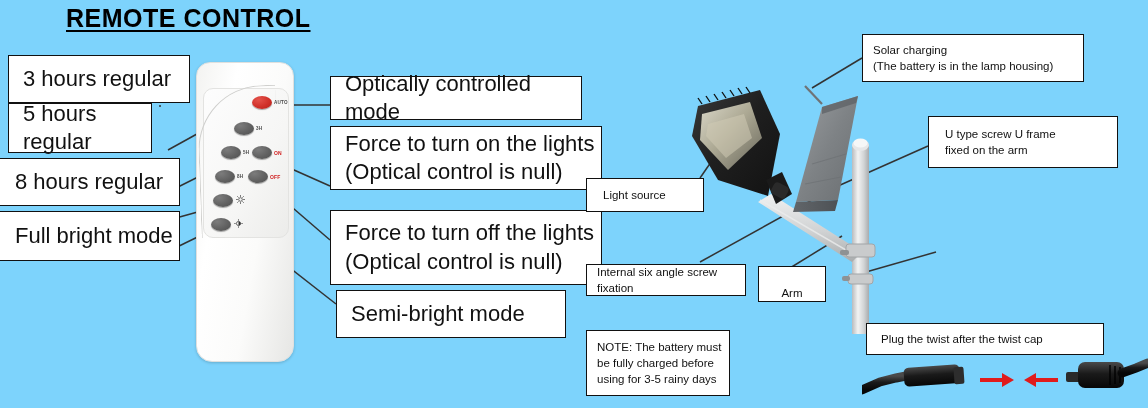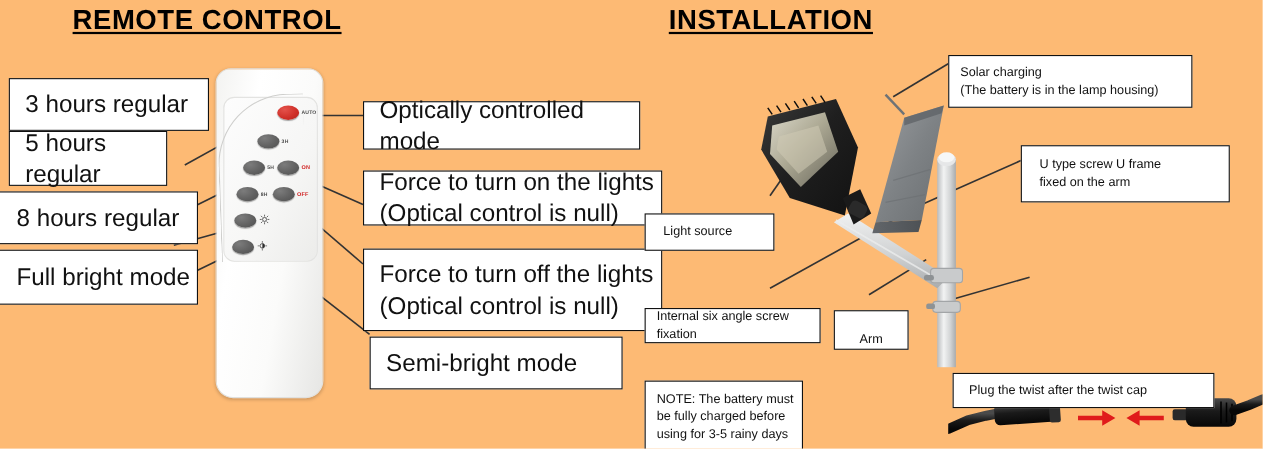--- a/index.html
+++ b/index.html
@@ -6,21 +6,21 @@
   body{
     font-family:"Liberation Sans", sans-serif;
     color:#111111;
     -webkit-font-smoothing:antialiased;
   }
   #page{
     position:relative;
     width:1148px;
     height:408px;
     overflow:hidden;
-    background:#fdba74;
+    background:#7dd3fc;
   }
   .abs{position:absolute;}
 
   
   .section-title{
     font-weight:bold;
     font-size:25px;
     letter-spacing:0.5px;
     color:#000;
     text-decoration:underline;
@@ -29,21 +29,20 @@
   }
 
   
   .box{
     box-sizing:border-box;
     border:1.6px solid #111;
     background:#ffffff;
     display:flex;
     align-items:center;
     z-index:6;
-    margin-top:16px;
   }
   .box .txt{
     display:block;
     width:100%;
     white-space:pre-line;
   }
   .box-lg .txt{font-size:22px;line-height:1.28;padding-left:14px;}
   .box-sm .txt{font-size:11.5px;line-height:1.42;padding-left:10px;}
   .box-sm-c{justify-content:center;}
   .box-sm-c .txt{text-align:center;padding-left:0;}
@@ -134,39 +133,38 @@
       <line x1="862" y1="58" x2="812" y2="88"></line>
       <line x1="928" y1="146" x2="838" y2="186"></line>
       <line x1="936" y1="252" x2="866" y2="272"></line>
       <line x1="700" y1="178" x2="718" y2="152"></line>
       <line x1="700" y1="262" x2="812" y2="200"></line>
       <line x1="790" y1="268" x2="842" y2="236"></line>
     </g>
   </svg>
 
   <div class="abs section-title" style="left:66px;top:4px;">REMOTE CONTROL</div>
-  <div class="abs section-title" style="left:608px;top:4px;">INSTALLATION</div>
 
   <div class="abs box box-lg" style="left:8px;top:55px;width:182px;height:48px;">
     <span class="txt">3 hours regular</span>
   </div>
   <div class="abs box box-lg" style="left:8px;top:103px;width:144px;height:50px;">
     <span class="txt">5 hours regular</span>
   </div>
   <div class="abs box box-lg" style="left:-6px;top:158px;width:186px;height:48px;">
     <span class="txt" style="padding-left:20px;">8 hours regular</span>
   </div>
   <div class="abs box box-lg" style="left:-6px;top:211px;width:186px;height:50px;">
     <span class="txt" style="padding-left:20px;">Full bright mode</span>
   </div>
 
   <div class="abs box box-lg" style="left:330px;top:76px;width:252px;height:44px;">
     <span class="txt">Optically controlled mode</span>
   </div>
-  <div class="abs box box-lg" style="left:330px;top:139px;width:272px;height:50px;">
+  <div class="abs box box-lg" style="left:330px;top:126px;width:272px;height:64px;">
     <span class="txt">Force to turn on the lights
 (Optical control is null)</span>
   </div>
   <div class="abs box box-lg" style="left:330px;top:210px;width:272px;height:75px;">
     <span class="txt">Force to turn off the lights
 (Optical control is null)</span>
   </div>
   <div class="abs box box-lg" style="left:336px;top:290px;width:230px;height:48px;">
     <span class="txt">Semi-bright mode</span>
   </div>

